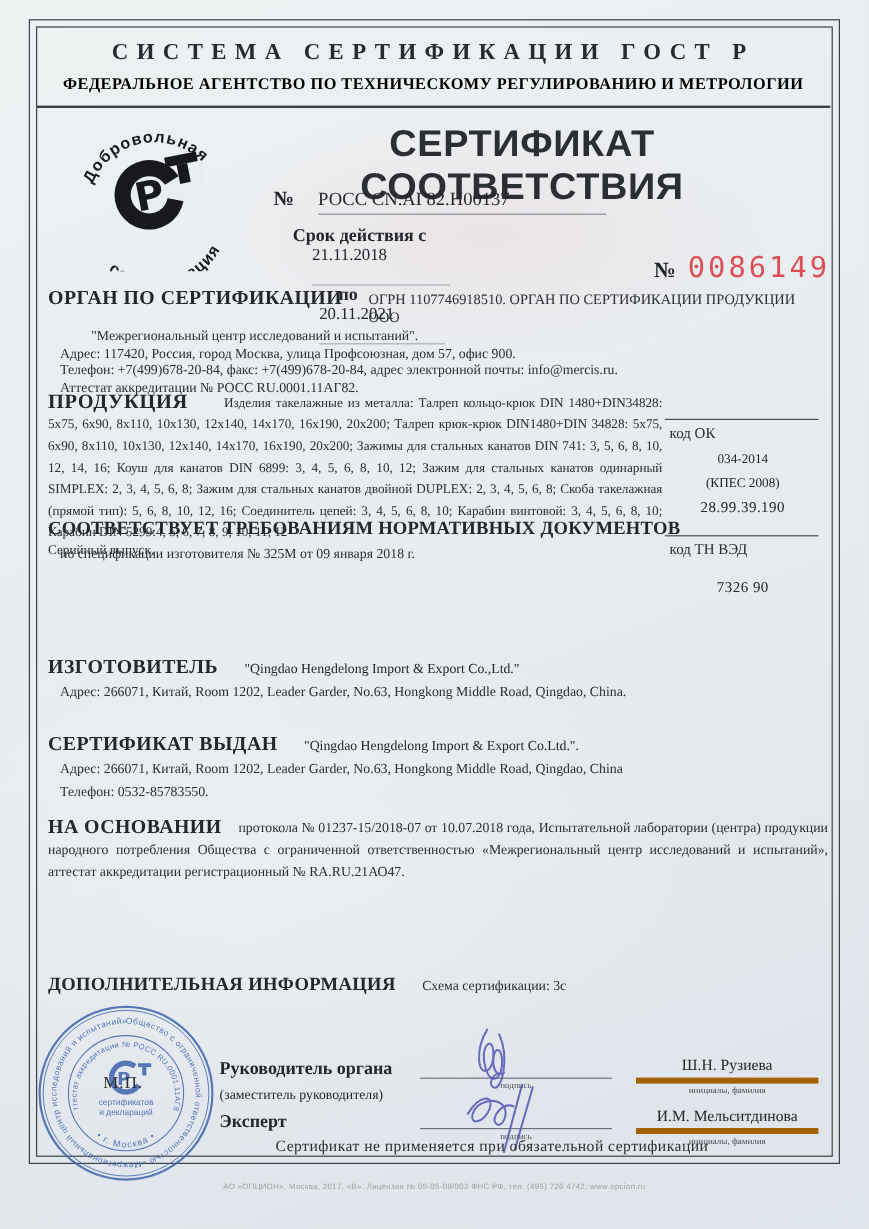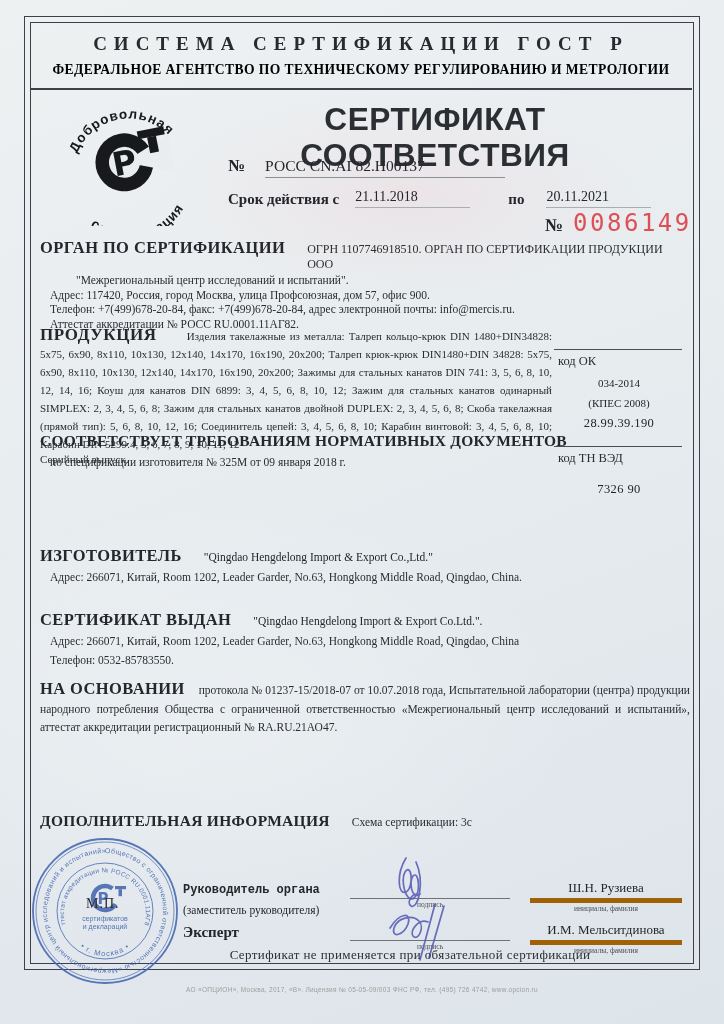--- a/index.html
+++ b/index.html
@@ -36,23 +36,23 @@
   .title {
     left:195px; top:102px; width:480px; text-align:center;
     font-family:"Liberation Sans", sans-serif; font-weight:bold;
     font-size:31px; letter-spacing:0.5px; color:#2b2f33;
     transform:scaleX(1.02);
   }
   .num-row { left:228px; top:156px; display:flex; align-items:baseline; }
   .num-label { font-size:17px; font-weight:bold; }
   .num-value { font-size:15.5px; margin-left:20px; width:240px; border-bottom:1px solid #8b9097; padding-bottom:2px; }
 
-  .validity-row { left:228px; top:189px; display:flex; align-items:flex-end; }
+  .validity-row { left:244px; top:189px; display:flex; align-items:flex-start;flex-direction:column; }
   .v-label { font-size:15px; font-weight:bold; }
-  .v-date { font-size:14px; margin-left:16px; width:115px; border-bottom:1px solid #a9aeb4; padding-bottom:2px; }
+  .v-date { font-size:14px; margin-left:16px; width:115px; border-bottom:1px solid #a9aeb4; padding-bottom:15px; }
   .v-po { font-size:15px; font-weight:bold; margin-left:38px; }
   .v-date2 { margin-left:22px; width:105px; }
 
   .blank-row { left:545px; top:209px; display:flex; align-items:baseline; }
   .blank-label { font-size:18px; font-weight:bold; }
   .blank-number {
     margin-left:10px; font-family:"DejaVu Sans Mono", monospace;
     font-size:24px; letter-spacing:2.5px; color:#dd4f55;
   }
 
@@ -89,21 +89,21 @@
 
   .basis { left:40px; top:680px; width:650px; text-align:justify; }
   .basis .section-heading { float:left; font-size:16.5px; letter-spacing:0.4px; margin-right:14px; line-height:17px; }
   .basis .body-text { font-size:11.5px; line-height:15.5px; }
 
   .additional { left:40px; top:812px; display:flex; align-items:baseline; }
   .additional .section-heading { font-size:15.5px; letter-spacing:0.3px; }
   .additional .body-text { margin-left:22px; }
 
   .roles { left:183px; top:883px; }
-  .role-main { font-size:12px; font-weight:bold;font-family:Liberation Mono, monospace; }
+  .role-main { font-size:15px; font-weight:bold; }
   .role-note { font-size:11.5px; margin-top:7px; }
   .role-expert { font-size:15px; font-weight:bold; margin-top:8px; }
 
   .sig-line { width:160px; border-bottom:1px solid #6e737a; }
   .sig-caption { font-size:7.5px; color:#4a4e54; text-align:center; margin-top:1px; }
   .name-block { width:152px; text-align:center; }
   .name-text { font-size:13px; padding-bottom:2px; border-bottom:5px solid #a16207; }
 
   .mp { left:86px; top:896px; font-size:14px; letter-spacing:1px; color:#2a2d31; }
 

